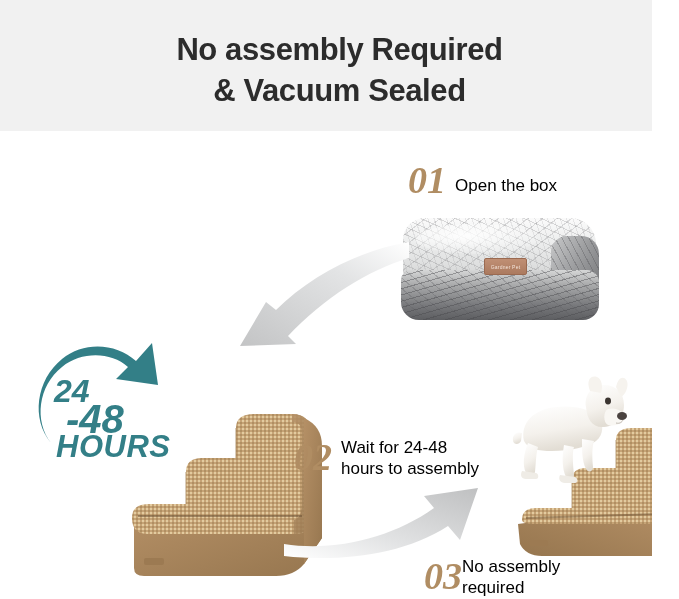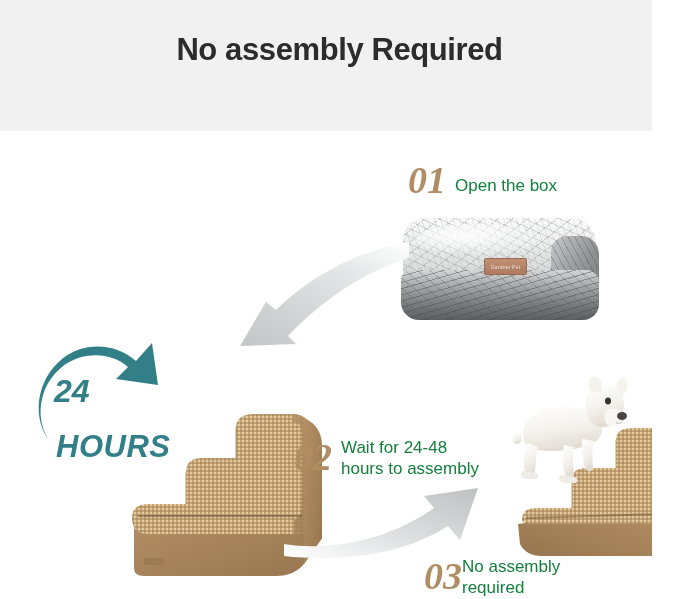--- a/index.html
+++ b/index.html
@@ -56,21 +56,21 @@
     font-size: 38px;
     line-height: 38px;
     color: #b08d63;
     letter-spacing: 0px;
     white-space: nowrap;
   }
   .step-text {
     font-family: "Liberation Sans", sans-serif;
     font-size: 17px;
     line-height: 21px;
-    color: #15803d;
+    color: #000000;
     white-space: nowrap;
   }
   .step-text span { display: block; }
 
   #step-01 { left: 408px; top: 161px; }
   #step-01 .step-text { margin-left: 9px; padding-top: 10px; }
 
   #step-02 { left: 294px; top: 434px; }
   #step-02 .step-text { margin-left: 9px; padding-top: 3px; }
 
@@ -175,20 +175,21 @@
   #dog svg { display: block; overflow: visible; }
 </style>
 </head>
 <body>
 
 <div id="page">
 
   <div id="header-band"></div>
   <div id="title-block">
     <span class="title-line">No assembly Required</span>
+    <span class="title-line">&amp; Vacuum Sealed</span>
   </div>
 
   <div class="step" id="step-01">
     <span class="step-num">01</span>
     <span class="step-text">
       <span>Open the box</span>
     </span>
   </div>
 
   <div id="package">
@@ -210,20 +211,21 @@
       </linearGradient>
     </defs>
     <path d="M231,2 C183,10 133,35 98,70 L88,62 L62,106 L118,104 L110,96 C146,58 190,30 231,18 Z" fill="url(#ag1)"></path>
   </svg>
 
   <div id="badge">
     <svg id="badge-arc" width="165" height="128" viewBox="0 0 165 128">
       <path d="M118,28 C98,10 66,8 44,26 C18,47 13,86 33,110 C16,88 20,53 44,34 C64,18 93,19 110,34 L98,46 L140,52 L134,10 Z" fill="#337f87"></path>
     </svg>
     <span class="badge-line" id="badge-24">24</span>
+    <span class="badge-line" id="badge-48">-48</span>
     <span class="badge-line" id="badge-hours">HOURS</span>
   </div>
 
   <div class="stairs" id="stairs-left">
     <svg width="210" height="180" viewBox="0 0 210 180">
       <defs>
         <pattern id="weave" width="4" height="4" patternUnits="userSpaceOnUse">
           <rect width="4" height="4" fill="#c6a376"></rect>
           <rect x="0" y="0" width="2" height="2" fill="#e2cb9f"></rect>
           <rect x="2" y="2" width="2" height="2" fill="#b08f62"></rect>

